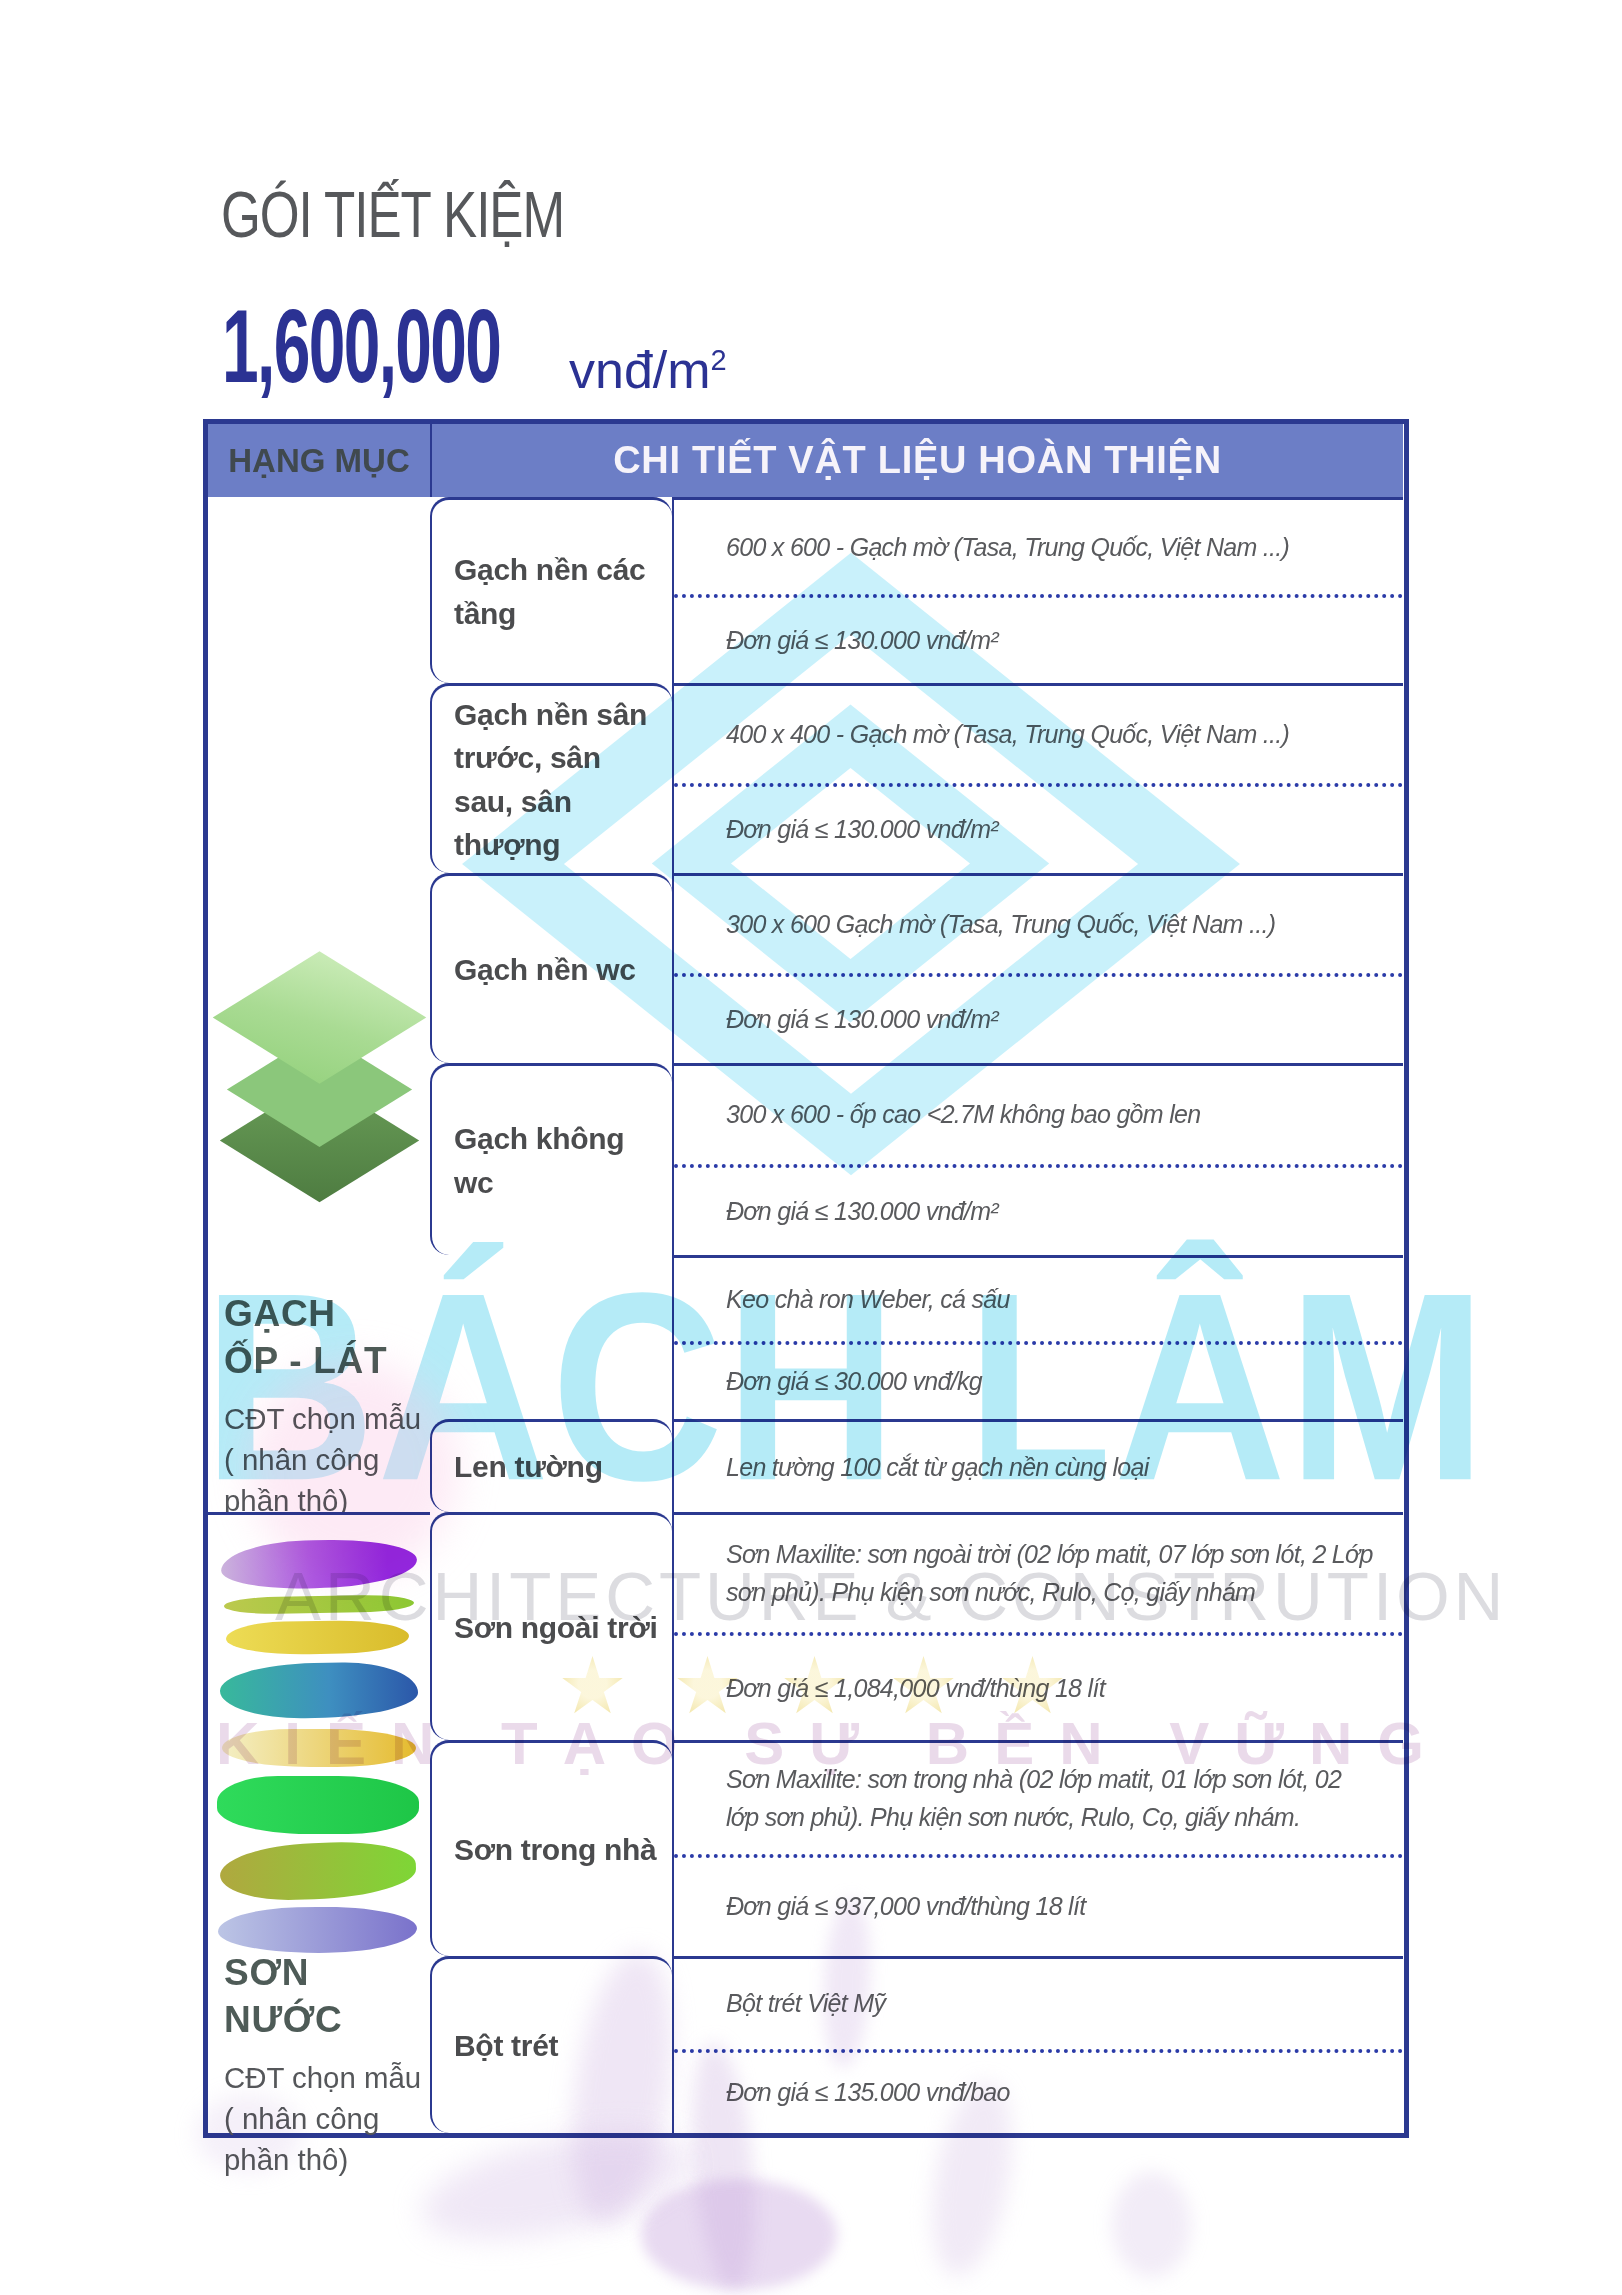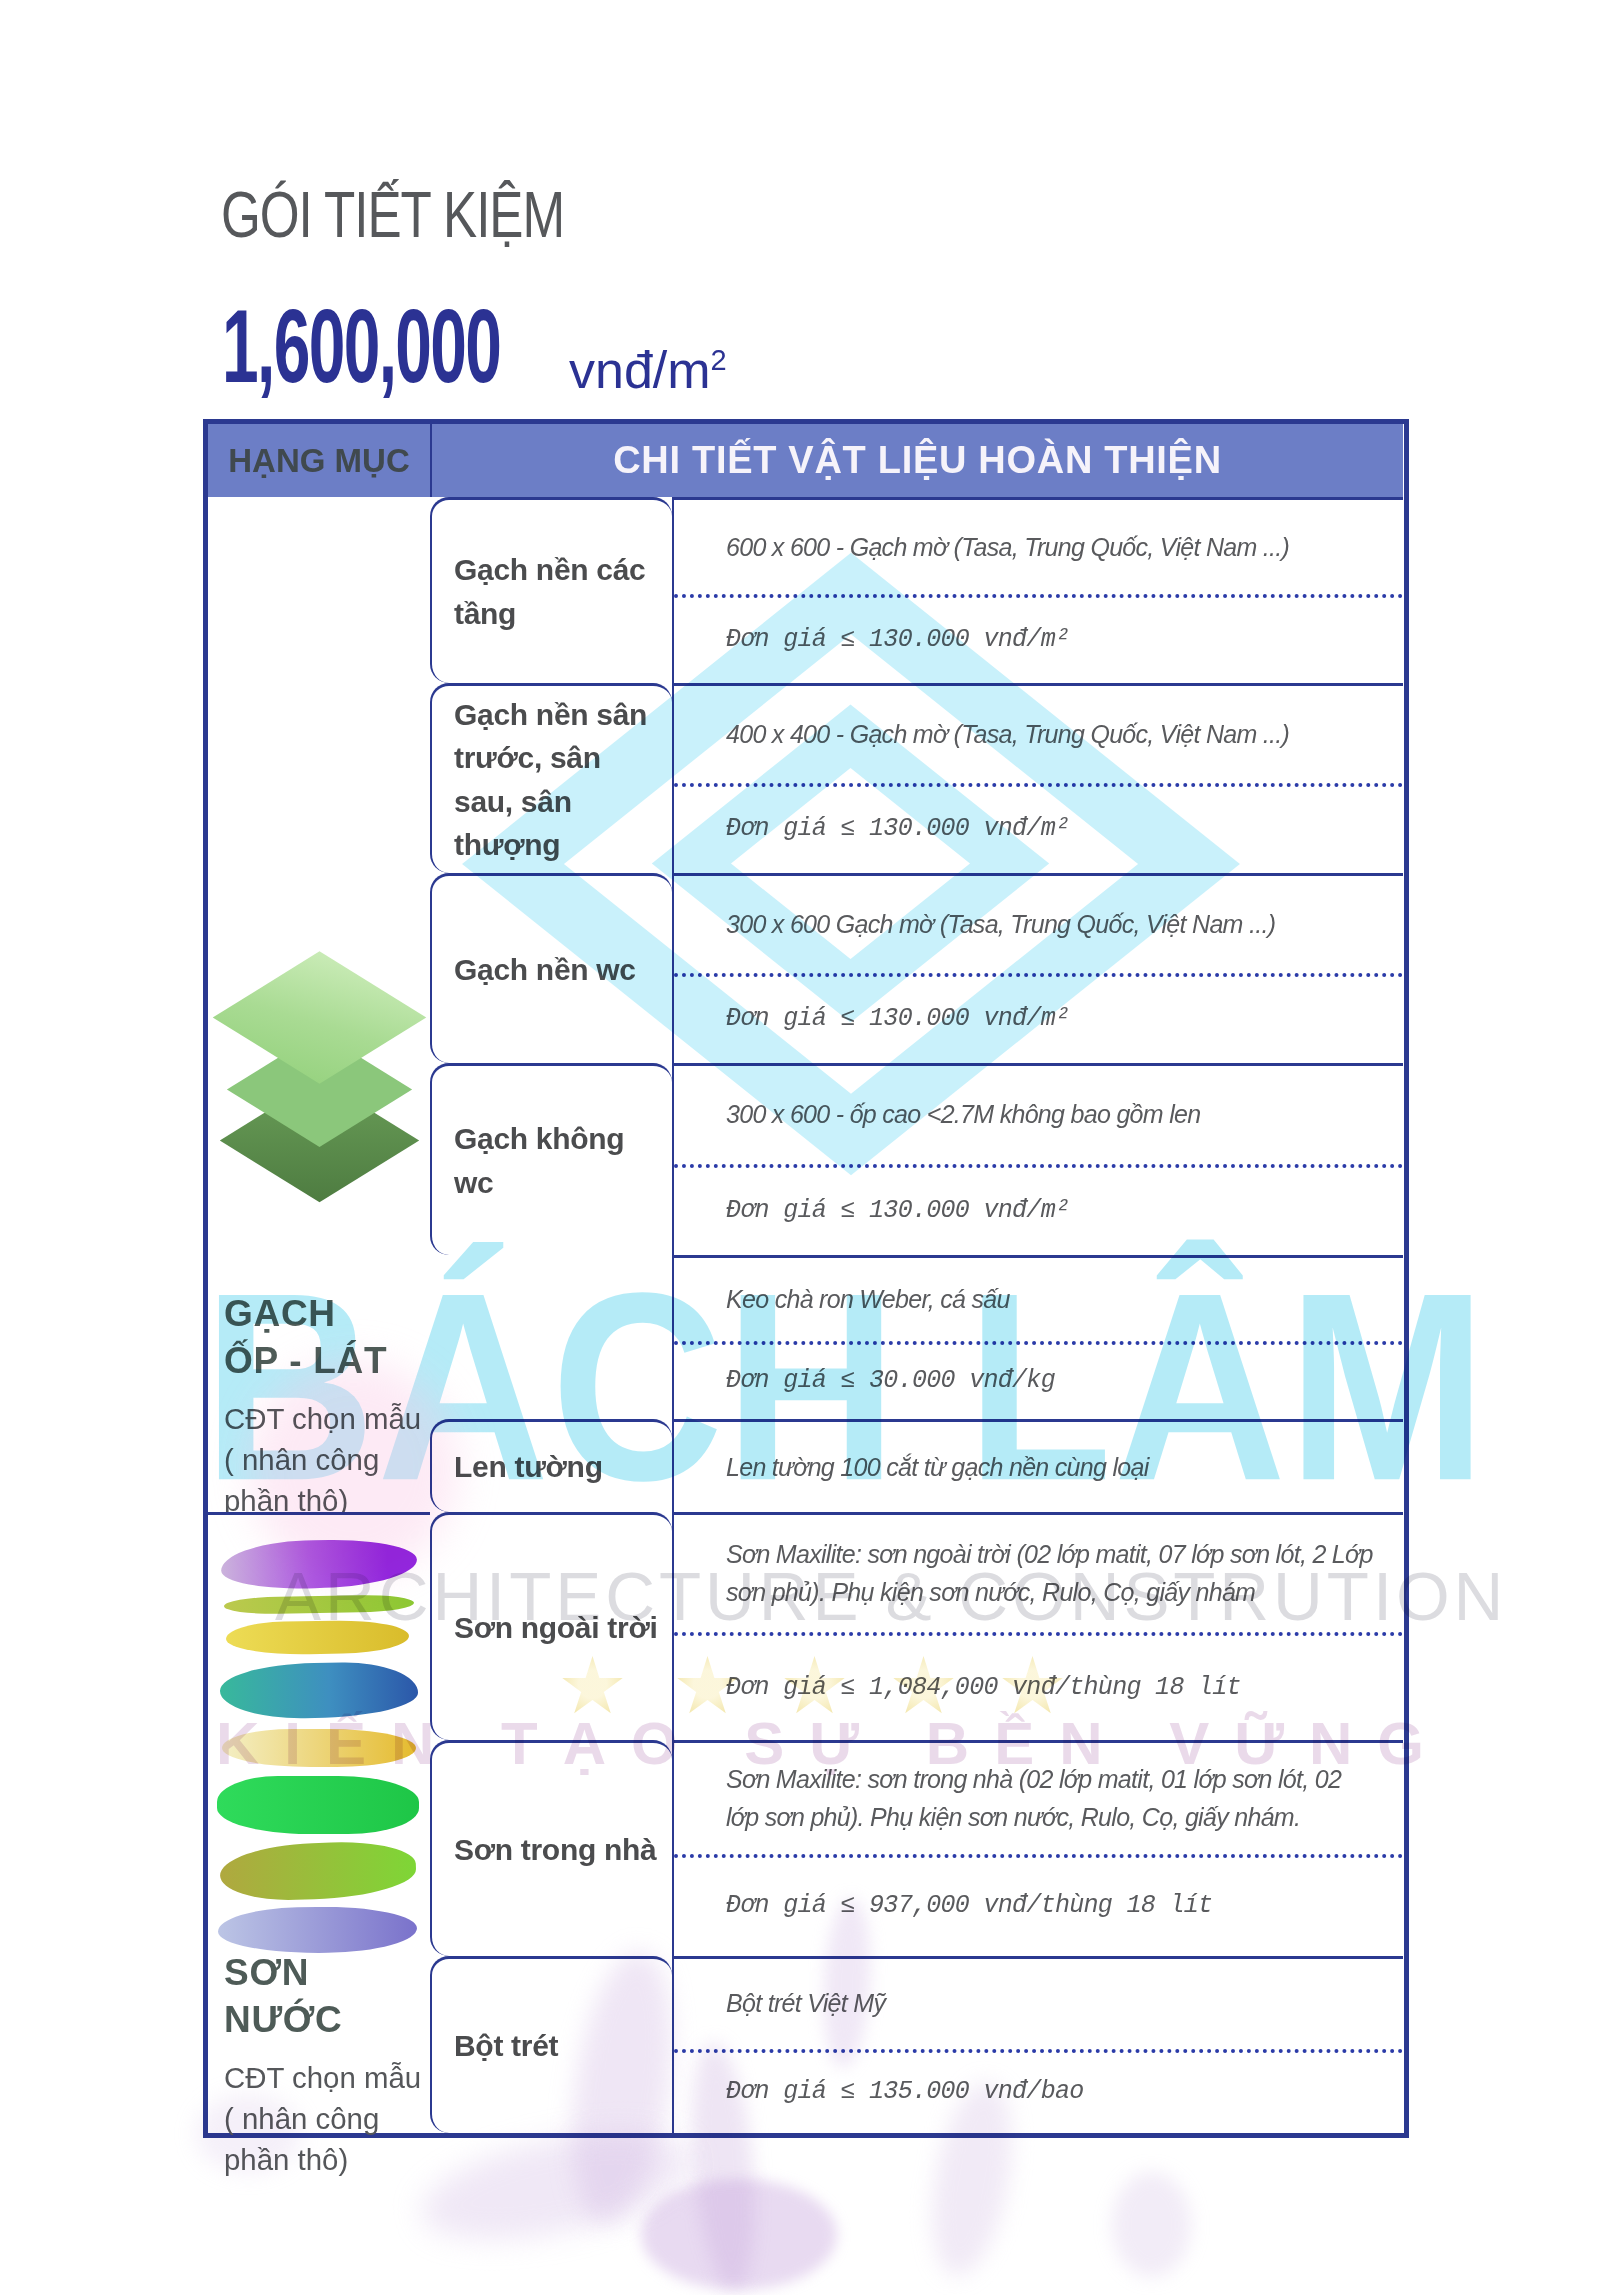--- a/index.html
+++ b/index.html
@@ -64,21 +64,21 @@
   }
   .r1{grid-row:2}.r2{grid-row:3}.r3{grid-row:4}.r4{grid-row:5}.r5{grid-row:6}
   .r6{grid-row:7}.r7{grid-row:8}.r8{grid-row:9}.r9{grid-row:10}
   .spec,.price{
     display:flex;align-items:center;
     padding:9.2px 26px 9.2px 52px;
     font-style:italic;font-size:25px;color:var(--detail);
     line-height:1.55;letter-spacing:-0.7px;
   }
   .spec{flex:1.15;}
-  .price{flex:1;font-family:Liberation Mono, monospace;}
+  .price{flex:1;}
   .dot-sep{border-top:4.6px dotted var(--dotline);width:100%;}
   .single .spec{flex:1;}
 
   
   .tile-icon{position:absolute;left:0;right:0;top:419px;height:314px;}
   .tile{
     position:absolute;left:50%;
     transform:scaleY(.62) rotate(45deg);
   }
   .tile-dark{top:154px;width:141px;height:141px;margin-left:-70px;

